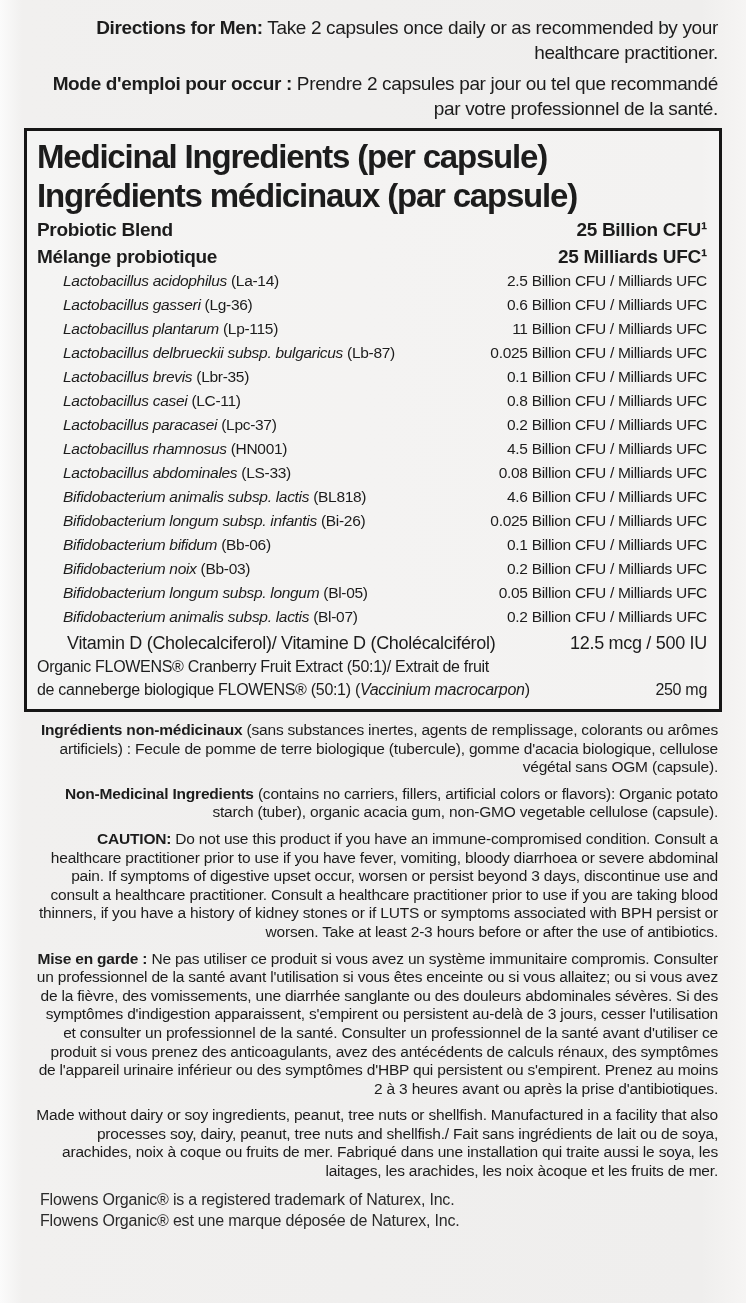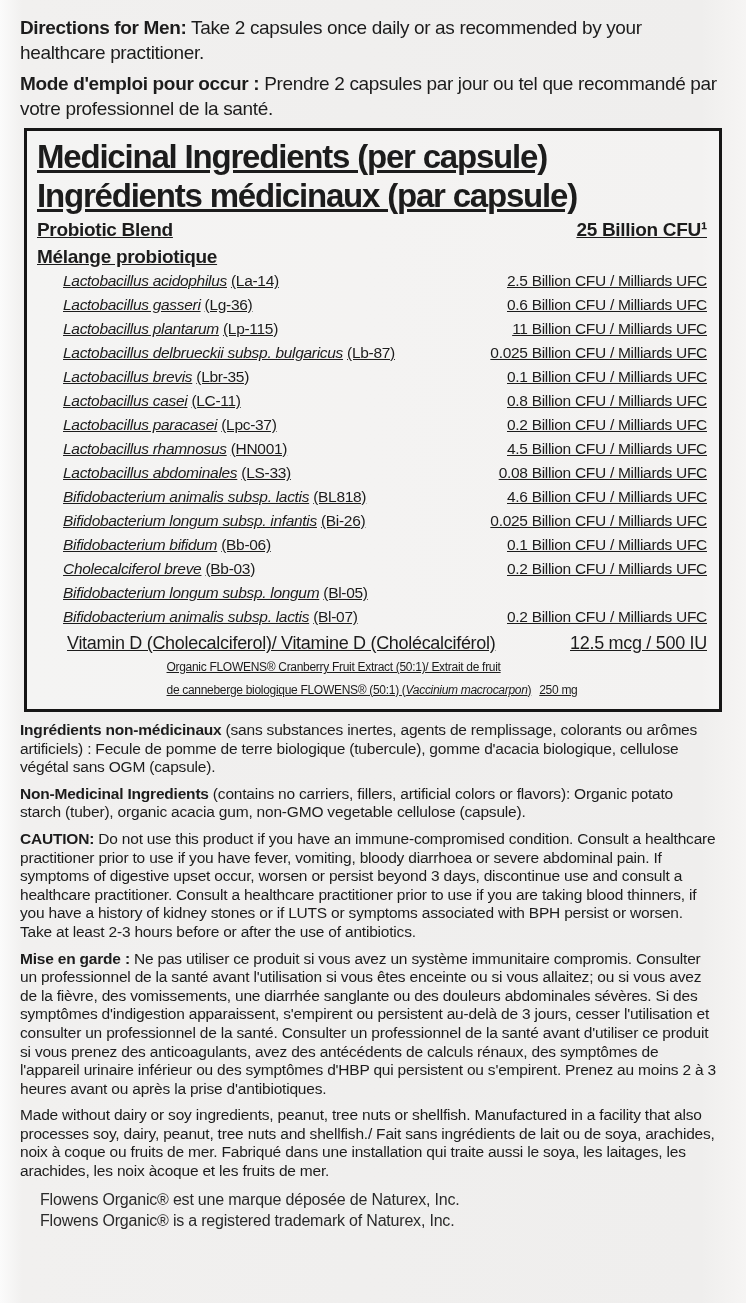--- a/index.html
+++ b/index.html
@@ -8,39 +8,39 @@
     position:relative;
     width:746px; height:1303px;
     overflow:hidden;
     margin:0;
     background:linear-gradient(90deg,#fbfbfb 0%, #f1f0ef 3%, #efeeed 94%, #f6f5f4 100%);
     font-family:"Liberation Sans", sans-serif;
     color:#1c1c1c;
     padding-top:16px;
   }
   .para {
-    padding:0 28px 0 20px;
+    padding:0 28px 0 30px;
     font-size:15.5px;
     line-height:18.6px;
     letter-spacing:-0.2px;
     margin-bottom:8px;
+    text-align:right;
   }
   .directions .para {
     font-size:19px;
     line-height:24.5px;
     letter-spacing:-0.35px;
     margin-bottom:7px;
   }
   .lead { font-weight:bold; }
   .panel {
     margin:5px 24px 9px 24px;
     border:3px solid #161616;
     padding:6px 12px 8px 10px;
     background:rgba(255,255,255,0.25);
-    text-decoration:underline;
   }
   .panel-title {
     font-size:33px;
     font-weight:bold;
     line-height:39px;
     letter-spacing:-1.2px;
     white-space:nowrap;
   }
   .row { display:flex; justify-content:space-between; align-items:flex-start; }
   .blend-row {
@@ -61,25 +61,24 @@
   .scode { font-style:normal; margin-left:4px;margin-top:18px; }
   .amt { white-space:nowrap; padding-left:8px; }
   .vitd-row {
     font-size:18px;
     line-height:25px;
     letter-spacing:-0.3px;
     margin-top:2px;
     margin-left:30px;
   }
   .cran-row {
-    font-size:12px;
+    font-size:16px;
     line-height:22.5px;
     letter-spacing:-0.3px;
     align-items:flex-end;
-    justify-content:center;
   }
   .cran-left .italic { font-style:italic; }
   .trademarks {
     padding-left:40px;
     font-size:16px;
     line-height:21.5px;
     letter-spacing:-0.2px;
     color:#2a2a2a;
     margin-top:5px;
   }
@@ -97,20 +96,21 @@
   <div class="panel">
     <div class="panel-title">Medicinal Ingredients (per capsule)</div>
     <div class="panel-title">Ingrédients médicinaux (par capsule)</div>
 
     <div class="row blend-row">
       <span>Probiotic Blend</span>
       <span class="amt">25 Billion CFU¹</span>
     </div>
     <div class="row blend-row">
       <span>Mélange probiotique</span>
+      <span class="amt">25 Milliards UFC¹</span>
     </div>
 
     <div id="strains">
   <div class="row strain-row">
     <span class="sname-wrap"><span class="sname">Lactobacillus acidophilus</span><span class="scode">(La-14)</span></span>
     <span class="amt">2.5 Billion CFU / Milliards UFC</span>
   </div>
 
   <div class="row strain-row">
     <span class="sname-wrap"><span class="sname">Lactobacillus gasseri</span><span class="scode">(Lg-36)</span></span>
@@ -161,26 +161,27 @@
     <span class="sname-wrap"><span class="sname">Bifidobacterium longum subsp. infantis</span><span class="scode">(Bi-26)</span></span>
     <span class="amt">0.025 Billion CFU / Milliards UFC</span>
   </div>
 
   <div class="row strain-row">
     <span class="sname-wrap"><span class="sname">Bifidobacterium bifidum</span><span class="scode">(Bb-06)</span></span>
     <span class="amt">0.1 Billion CFU / Milliards UFC</span>
   </div>
 
   <div class="row strain-row">
-    <span class="sname-wrap"><span class="sname">Cholecalciferol breve</span><span class="scode">(Bb-03)</span></span>
+    <span class="sname-wrap"><span class="sname">Bifidobacterium noix</span><span class="scode">(Bb-03)</span></span>
     <span class="amt">0.2 Billion CFU / Milliards UFC</span>
   </div>
 
   <div class="row strain-row">
     <span class="sname-wrap"><span class="sname">Bifidobacterium longum subsp. longum</span><span class="scode">(Bl-05)</span></span>
+    <span class="amt">0.05 Billion CFU / Milliards UFC</span>
   </div>
 
   <div class="row strain-row">
     <span class="sname-wrap"><span class="sname">Bifidobacterium animalis subsp. lactis</span><span class="scode">(Bl-07)</span></span>
     <span class="amt">0.2 Billion CFU / Milliards UFC</span>
   </div>
 </div>
 
     <div class="row vitd-row">
       <span>Vitamin D (Cholecalciferol)/ Vitamine D (Cholécalciférol)</span>
@@ -198,17 +199,17 @@
 
   <div class="body-paras">
     <p class="para"><b class="lead">Ingrédients non-médicinaux</b><span> (sans substances inertes, agents de remplissage, colorants ou arômes artificiels) : Fecule de pomme de terre biologique (tubercule), gomme d'acacia biologique, cellulose végétal sans OGM (capsule).</span></p>
     <p class="para"><b class="lead">Non-Medicinal Ingredients</b><span> (contains no carriers, fillers, artificial colors or flavors): Organic potato starch (tuber), organic acacia gum, non-GMO vegetable cellulose (capsule).</span></p>
     <p class="para"><b class="lead">CAUTION:</b><span> Do not use this product if you have an immune-compromised condition. Consult a healthcare practitioner prior to use if you have fever, vomiting, bloody diarrhoea or severe abdominal pain. If symptoms of digestive upset occur, worsen or persist beyond 3 days, discontinue use and consult a healthcare practitioner. Consult a healthcare practitioner prior to use if you are taking blood thinners, if you have a history of kidney stones or if LUTS or symptoms associated with BPH persist or worsen. Take at least 2-3 hours before or after the use of antibiotics.</span></p>
     <p class="para"><b class="lead">Mise en garde :</b><span> Ne pas utiliser ce produit si vous avez un système immunitaire compromis. Consulter un professionnel de la santé avant l'utilisation si vous êtes enceinte ou si vous allaitez; ou si vous avez de la fièvre, des vomissements, une diarrhée sanglante ou des douleurs abdominales sévères. Si des symptômes d'indigestion apparaissent, s'empirent ou persistent au-delà de 3 jours, cesser l'utilisation et consulter un professionnel de la santé. Consulter un professionnel de la santé avant d'utiliser ce produit si vous prenez des anticoagulants, avez des antécédents de calculs rénaux, des symptômes de l'appareil urinaire inférieur ou des symptômes d'HBP qui persistent ou s'empirent. Prenez au moins 2 à 3 heures avant ou après la prise d'antibiotiques.</span></p>
     <p class="para">Made without dairy or soy ingredients, peanut, tree nuts or shellfish. Manufactured in a facility that also processes soy, dairy, peanut, tree nuts and shellfish./ Fait sans ingrédients de lait ou de soya, arachides, noix à coque ou fruits de mer. Fabriqué dans une installation qui traite aussi le soya, les laitages, les arachides, les noix àcoque et les fruits de mer.</p>
   </div>
 
   <div class="trademarks">
+    <div>Flowens Organic® is a registered trademark of Naturex, Inc.</div>
     <div>Flowens Organic® est une marque déposée de Naturex, Inc.</div>
-    <div>Flowens Organic® is a registered trademark of Naturex, Inc.</div>
   </div>
 
 </div>
 
 </body></html>

